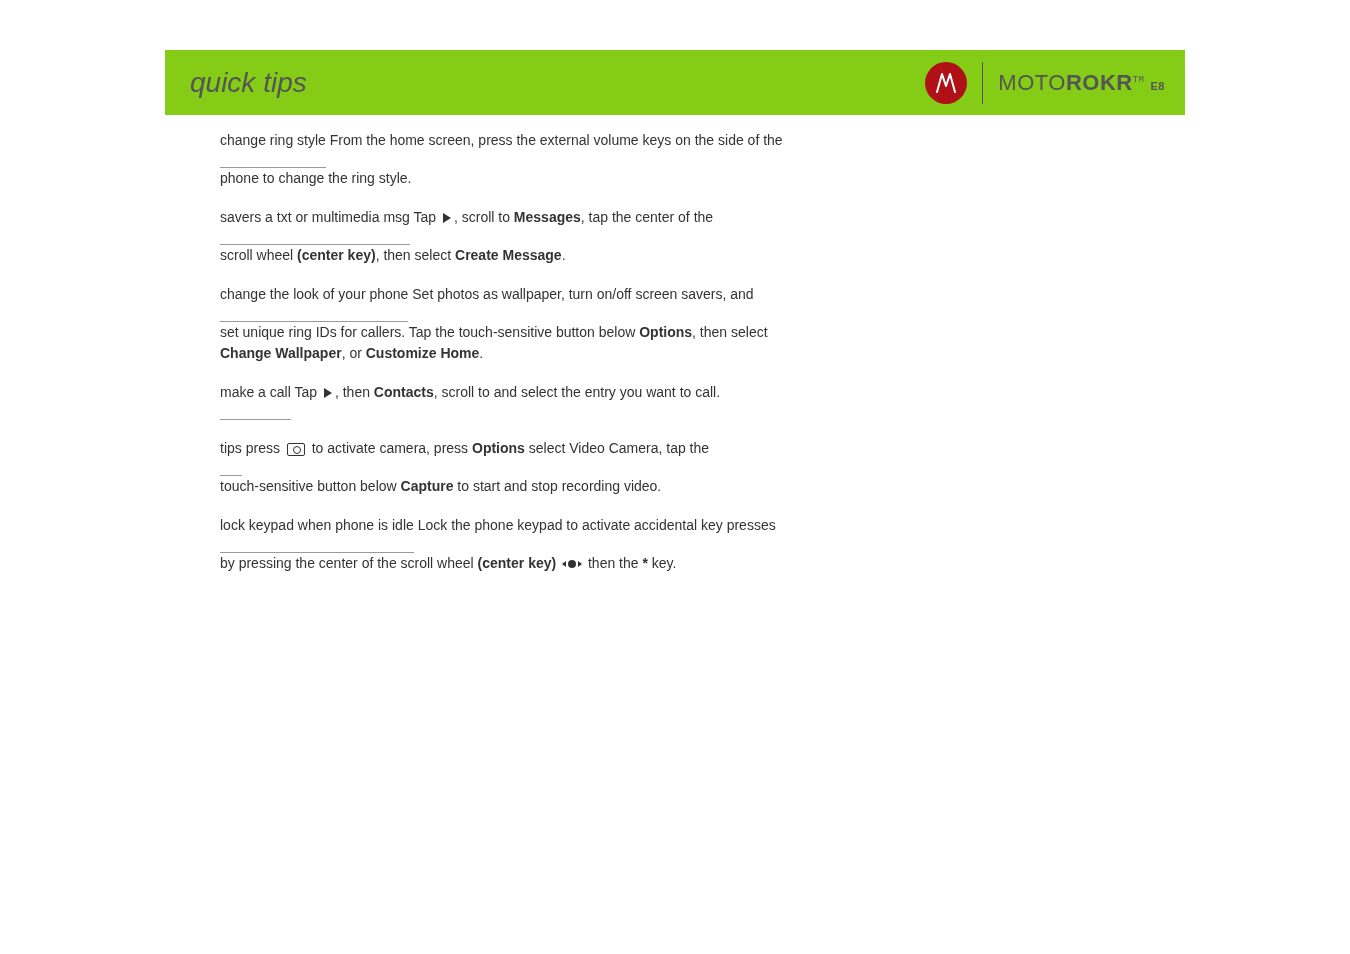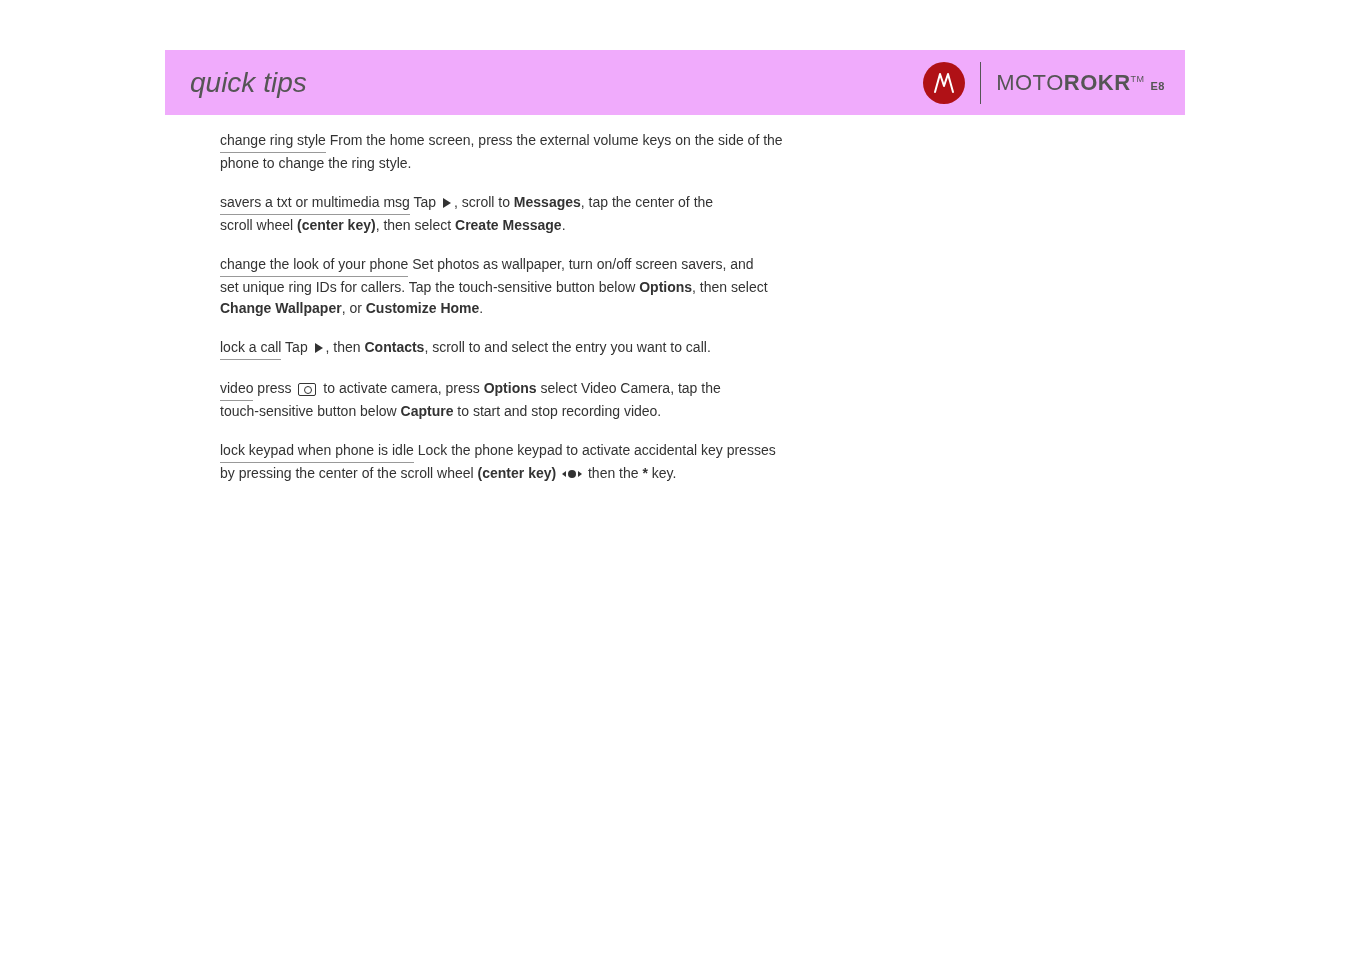--- a/index.html
+++ b/index.html
@@ -13,21 +13,21 @@
       width: 1350px;
       height: 954px;
       position: relative;
     }
     .header-band {
       position: absolute;
       top: 50px;
       left: 165px;
       right: 165px;
       height: 65px;
-      background: #f0abfc;
+      background: #84cc16;
       display: flex;
       align-items: center;
       justify-content: space-between;
       padding: 0 20px 0 25px;
     }
     .header-title {
       font-style: italic;
       font-size: 28px;
       color: #555;
       font-weight: 400;
@@ -63,20 +63,21 @@
     .product-name .light {
       font-weight: 300;
       margin-top: 7px;
     }
     .product-name .bold {
       font-weight: 900;
     }
     .product-name .tm {
       font-size: 9px;
       vertical-align: super;
+      font-family: Liberation Mono, monospace;
     }
     .product-name .suffix {
       font-size: 11px;
       font-weight: 700;
       margin-left: 6px;
     }
     .content {
       position: absolute;
       top: 130px;
       left: 220px;
@@ -84,21 +85,21 @@
     }
     .section {
       margin-bottom: 18px;
       font-size: 14px;
       color: #333;
       line-height: 1.5;
     }
     .underline-text {
       border-bottom: 1px solid #999;
       display: inline-block;
-      padding-bottom: 1px;
+      padding-bottom: 16px;
     }
     .play-icon {
       display: inline-block;
       width: 0;
       height: 0;
       border-top: 5px solid transparent;
       border-bottom: 5px solid transparent;
       border-left: 8px solid #333;
       vertical-align: middle;
       margin: 0 3px;
@@ -180,26 +181,26 @@
   </div>
 
 
   <div class="section">
     <span class="underline-text">change the look of your phone</span><span> Set photos as wallpaper, turn on/off screen savers, and</span><br>
     <span>set unique ring IDs for callers. Tap the touch-sensitive button below </span><strong>Options</strong><span>, then select</span><br>
     <strong>Change Wallpaper</strong><span>, or </span><strong>Customize Home</strong><span>.</span>
   </div>
 
   <div class="section">
-    <span class="underline-text">lock a call</span><span> Tap </span><span class="play-icon"></span><span>, then </span><strong>Contacts</strong><span>, scroll to and select the entry you want to call.</span>
-  </div>
-
-
-  <div class="section">
-    <span class="underline-text">video</span><span> press </span><span class="camera-icon"></span><span> to activate camera, press </span><strong>Options</strong><span> select Video Camera, tap the</span><br>
+    <span class="underline-text">make a call</span><span> Tap </span><span class="play-icon"></span><span>, then </span><strong>Contacts</strong><span>, scroll to and select the entry you want to call.</span>
+  </div>
+
+
+  <div class="section">
+    <span class="underline-text">tips</span><span> press </span><span class="camera-icon"></span><span> to activate camera, press </span><strong>Options</strong><span> select Video Camera, tap the</span><br>
     <span>touch-sensitive button below </span><strong>Capture</strong><span> to start and stop recording video.</span>
   </div>
 
 
   <div class="section">
     <span class="underline-text">lock keypad when phone is idle</span><span> Lock the phone keypad to activate accidental key presses</span><br>
     <span>by pressing the center of the scroll wheel </span><strong>(center key)</strong><span> </span><span class="center-dot-wrapper">
         <span class="center-dot-side center-dot-left"></span>
         <span class="center-dot"></span>
         <span class="center-dot-side center-dot-right"></span>

